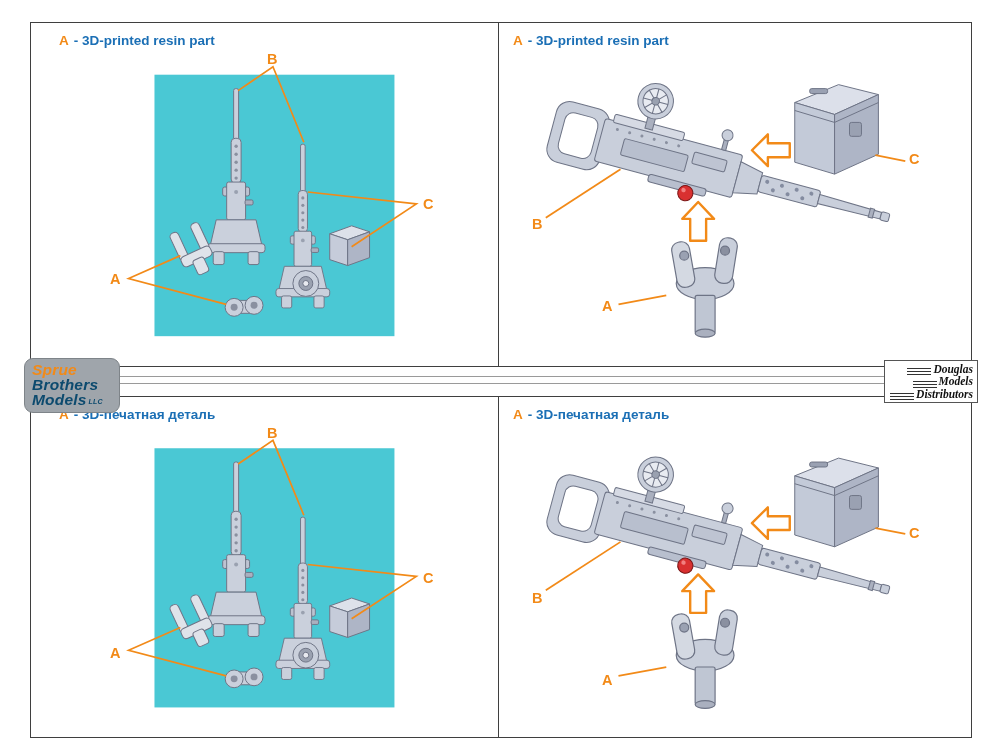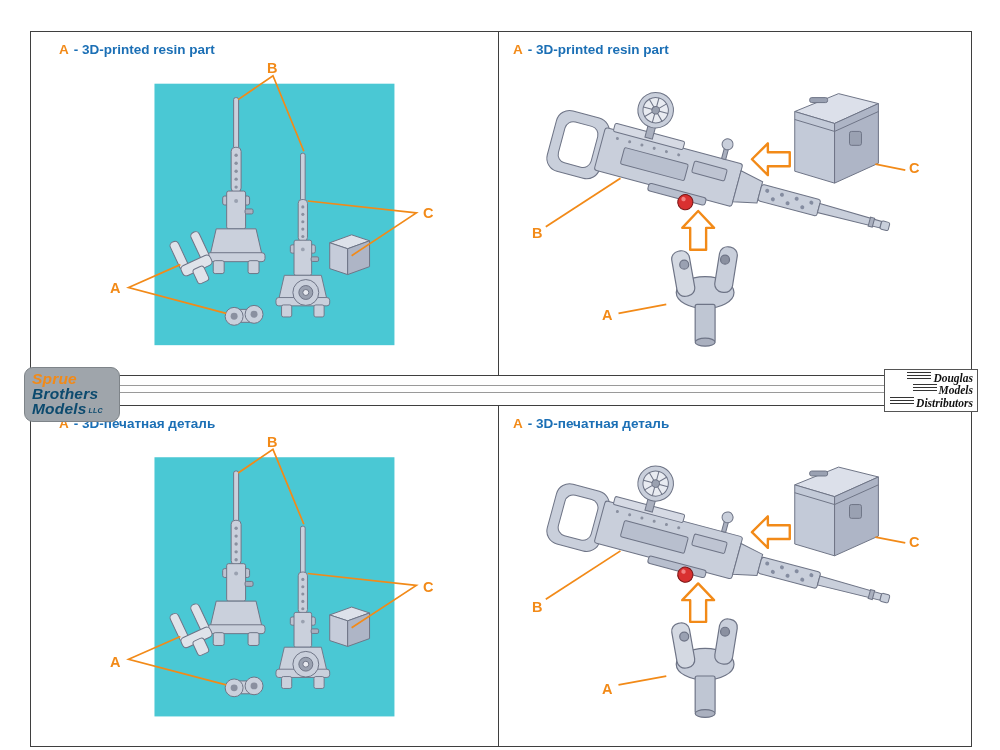--- a/index.html
+++ b/index.html
@@ -1,17 +1,17 @@
 <!DOCTYPE html>
 <html><head>
 <meta charset="utf-8">
 <style>
   *{margin:0;padding:0;box-sizing:border-box}
   html,body{width:1000px;height:750px;background:#ffffff;font-family:"Liberation Sans",sans-serif;overflow:hidden}
-  .sheet{position:absolute;left:0;top:16px;width:1000px;height:525px;background:#fff}
+  .sheet{position:absolute;left:0;top:7px;width:1000px;height:525px;background:#fff}
 
   .panel{position:absolute;border:1px solid #3f3f3f;background:#fff}
   #p-tl{left:30px;top:15px;width:469px;height:345px}
   #p-tr{left:498px;top:15px;width:474px;height:345px}
   #p-bl{left:30px;top:389px;width:469px;height:342px}
   #p-br{left:498px;top:389px;width:474px;height:342px}
 
   .scene{position:absolute;left:0;top:0;width:100%;height:100%}
 
   .ptitle{position:absolute;top:10px;z-index:3;font-weight:bold;font-size:13.5px;white-space:nowrap}
@@ -25,21 +25,21 @@
   .mid-band{position:absolute;left:30px;top:369px;width:942px;height:8px;background:#fff;border:1px solid #9a9a9a;z-index:2}
 
   .logo-sprue{position:absolute;left:24px;top:351px;width:96px;z-index:5;background:#9FA5AB;border:1px solid #7e8489;border-radius:9px;
     padding:3px 14px 4px 7px;font-weight:bold;font-style:italic;line-height:0.98;font-size:15.5px;letter-spacing:.2px}
   .sp-orange{color:#F28A18}
   .sp-blue{color:#0c4a6e}
   .sp-llc{font-size:7px;margin-left:2px;vertical-align:1px}
 
   .logo-douglas{position:absolute;left:884px;top:353px;width:94px;z-index:5;background:#fff;border:1px solid #555;
     padding:2px 4px;font-family:"Liberation Serif",serif;font-style:italic;font-weight:bold;font-size:11.5px;color:#111}
-  .dg-row{display:flex;align-items:flex-start;justify-content:flex-end;gap:2px;line-height:1.08}
+  .dg-row{display:flex;align-items:flex-end;justify-content:flex-end;gap:2px;line-height:1.08}
   .dg-lines{display:inline-block;width:24px;height:7px;
     background:repeating-linear-gradient(to bottom,#333 0 1px,transparent 1px 3px)}
 </style>
 </head>
 <body>
 
 <div class="sheet">
 
   <svg width="0" height="0" style="position:absolute" aria-hidden="true">
     <defs>

